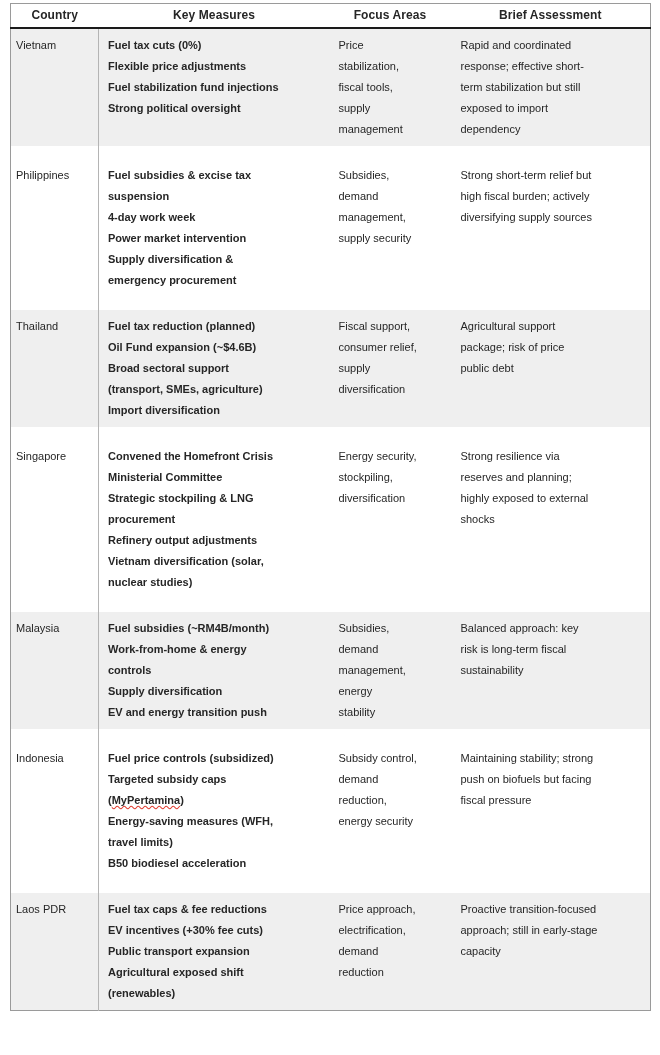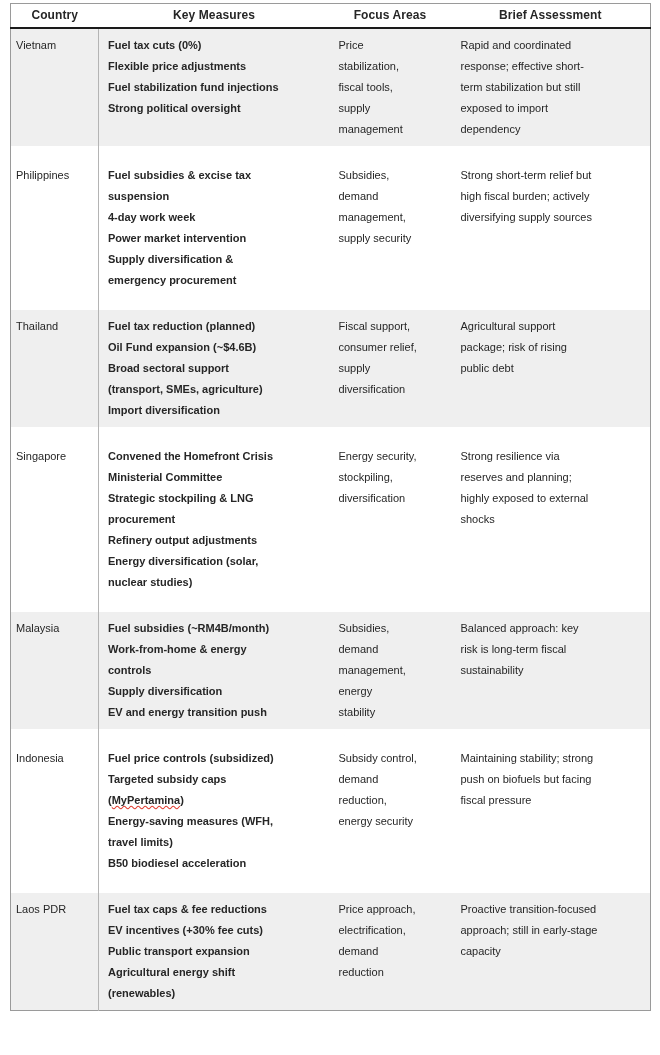--- a/index.html
+++ b/index.html
@@ -177,39 +177,39 @@
             <span class="line">Import diversification</span>
           </td>
           <td class="focus-cell">
             <span class="line">Fiscal support,</span>
             <span class="line">consumer relief,</span>
             <span class="line">supply</span>
             <span class="line">diversification</span>
           </td>
           <td class="assess-cell">
             <span class="line">Agricultural support</span>
-            <span class="line">package; risk of rising</span>
+            <span class="line">package; risk of price</span>
             <span class="line">public debt</span>
           </td>
         </tr>
         <tr class="gutter">
           <td class="country-cell"></td>
           <td></td>
           <td></td>
           <td></td>
         </tr>
         <tr>
           <td class="country-cell">Singapore</td>
           <td class="measures-cell">
             <span class="line">Convened the Homefront Crisis</span>
             <span class="line">Ministerial Committee</span>
             <span class="line">Strategic stockpiling &amp; LNG</span>
             <span class="line">procurement</span>
             <span class="line">Refinery output adjustments</span>
-            <span class="line">Energy diversification (solar,</span>
+            <span class="line">Vietnam diversification (solar,</span>
             <span class="line">nuclear studies)</span>
           </td>
           <td class="focus-cell">
             <span class="line">Energy security,</span>
             <span class="line">stockpiling,</span>
             <span class="line">diversification</span>
           </td>
           <td class="assess-cell">
             <span class="line">Strong resilience via</span>
             <span class="line">reserves and planning;</span>
@@ -278,21 +278,21 @@
           <td></td>
           <td></td>
           <td></td>
         </tr>
         <tr class="shaded">
           <td class="country-cell">Laos PDR</td>
           <td class="measures-cell">
             <span class="line">Fuel tax caps &amp; fee reductions</span>
             <span class="line">EV incentives (+30% fee cuts)</span>
             <span class="line">Public transport expansion</span>
-            <span class="line">Agricultural energy shift</span>
+            <span class="line">Agricultural exposed shift</span>
             <span class="line">(renewables)</span>
           </td>
           <td class="focus-cell">
             <span class="line">Price approach,</span>
             <span class="line">electrification,</span>
             <span class="line">demand</span>
             <span class="line">reduction</span>
           </td>
           <td class="assess-cell">
             <span class="line">Proactive transition-focused</span>

